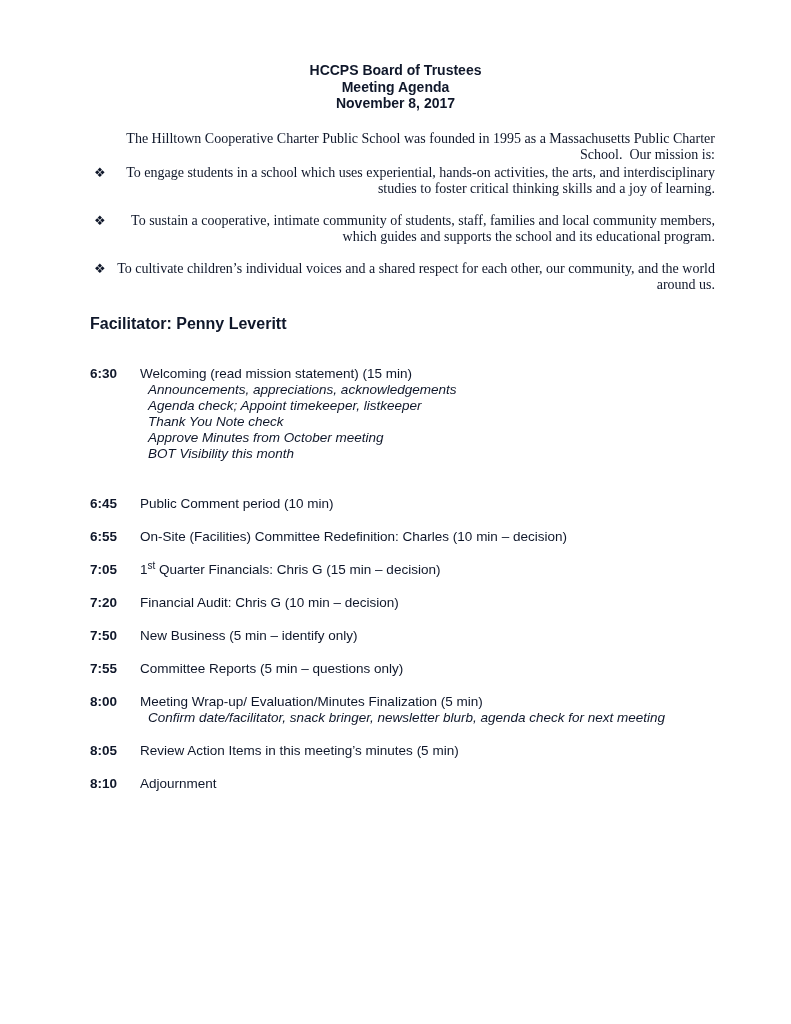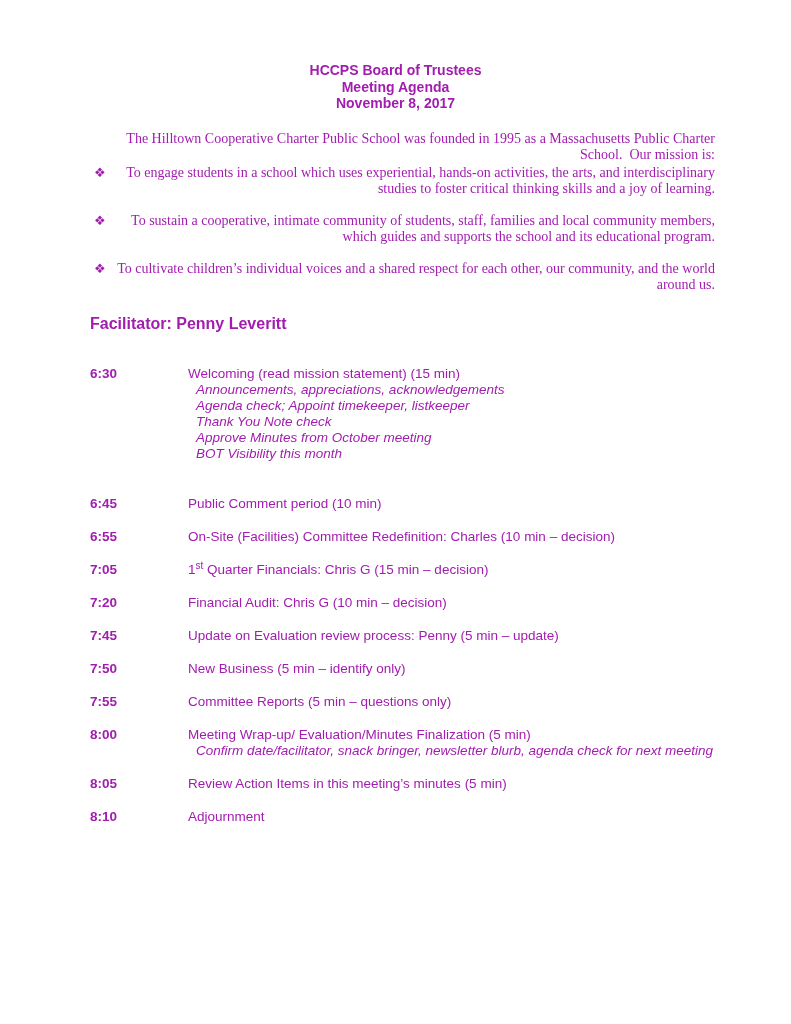--- a/index.html
+++ b/index.html
@@ -66,21 +66,20 @@
   }
   
   .agenda {
     font-family: "Liberation Sans", sans-serif;
     font-size: 13.5px;
     line-height: 16px;
   }
   .agenda-item {
     display: flex;
     margin-bottom: 17px;
-    gap: 48px;
   }
   .agenda-item.gap-large { margin-bottom: 34px; }
   .agenda-time {
     flex: 0 0 50px;
     font-weight: bold;
   }
   .agenda-content { flex: 1; }
   .agenda-title .b { font-weight: normal; }
   .agenda-title sup {
     font-size: 10px;
@@ -88,21 +87,21 @@
     vertical-align: super;
   }
   .agenda-sub {
     padding-left: 8px;
     font-style: italic;
   }
 </style>
 </head>
 <body>
 
-<div class="page" style="color: #a21caf; background: rgb(255, 255, 255);">
+<div class="page" style="color: #0f172a; background: rgb(255, 255, 255);">
 
   <div class="doc-header">
     <div>HCCPS Board of Trustees</div>
     <div>Meeting Agenda</div>
     <div>November 8, 2017</div>
   </div>
 
   <div class="intro">
     <p class="intro-paragraph">The Hilltown Cooperative Charter Public School was founded in 1995 as a Massachusetts Public Charter School.  Our mission is:</p>
     <ul class="mission-bullets">
@@ -144,26 +143,20 @@
           <div class="agenda-title"><span class="b">1</span><sup class="b">st</sup><span class="b"> Quarter Financials:</span><span> Chris G (15 min – decision)</span></div>
         </div>
       </div>
       <div class="agenda-item">
         <div class="agenda-time">7:20</div>
         <div class="agenda-content">
           <div class="agenda-title"><span class="b">Financial Audit:</span><span> Chris G (10 min – decision)</span></div>
         </div>
       </div>
       <div class="agenda-item">
-        <div class="agenda-time">7:45</div>
-        <div class="agenda-content">
-          <div class="agenda-title"><span class="b">Update on Evaluation review process:</span><span> Penny (5 min – update)</span></div>
-        </div>
-      </div>
-      <div class="agenda-item">
         <div class="agenda-time">7:50</div>
         <div class="agenda-content">
           <div class="agenda-title"><span class="b">New Business</span><span> (5 min – identify only)</span></div>
         </div>
       </div>
       <div class="agenda-item">
         <div class="agenda-time">7:55</div>
         <div class="agenda-content">
           <div class="agenda-title"><span class="b">Committee Reports</span><span> (5 min – questions only)</span></div>
         </div>

